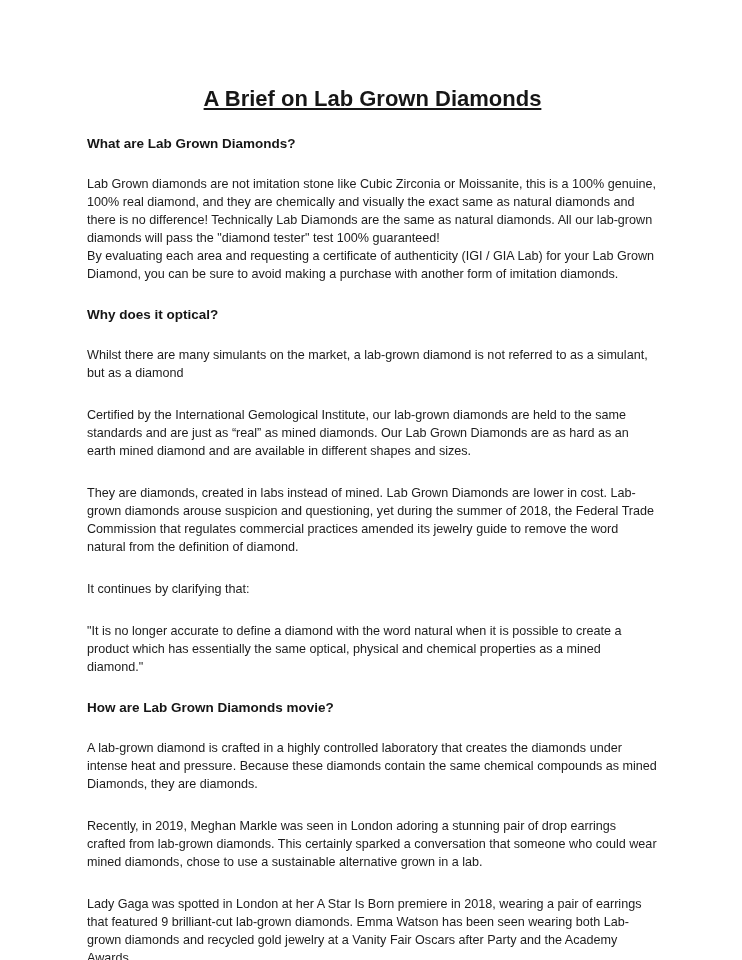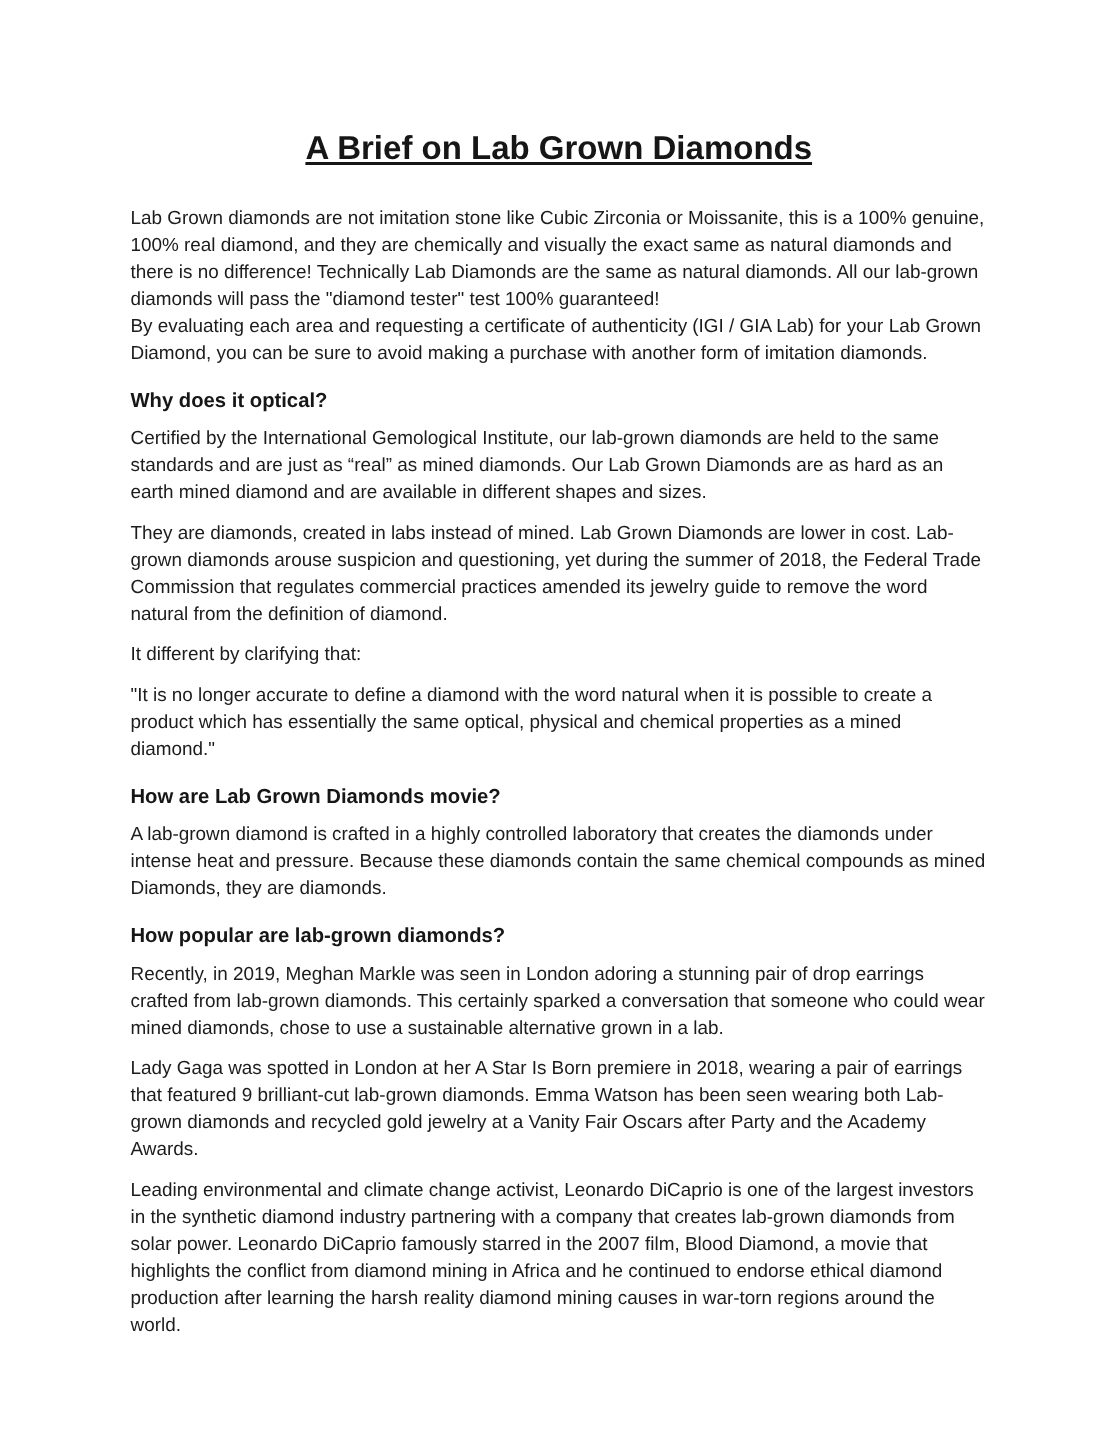--- a/index.html
+++ b/index.html
@@ -31,54 +31,55 @@
   }
   h2.sec-heading {
     font-size: 13.5px;
     font-weight: bold;
     margin: 15px 0 7px 0;
     color: #161616;
   }
   p.body-para {
     font-size: 12.6px;
     line-height: 18px;
-    margin: 9px 0;
+    margin: 24px 0;
     white-space: pre-line;
     color: #1c1c1c;
   }
   section { margin: 0; }
 </style>
 </head>
 <body>
 
 <div class="page">
 
   <h1 class="doc-title">A Brief on Lab Grown Diamonds</h1>
 
   <section>
+    <h2 class="sec-heading">What are Lab Grown Diamonds?</h2>
     <p class="body-para">Lab Grown diamonds are not imitation stone like Cubic Zirconia or Moissanite, this is a 100% genuine, 100% real diamond, and they are chemically and visually the exact same as natural diamonds and there is no difference! Technically Lab Diamonds are the same as natural diamonds. All our lab-grown diamonds will pass the "diamond tester" test 100% guaranteed!
 By evaluating each area and requesting a certificate of authenticity (IGI / GIA Lab) for your Lab Grown Diamond, you can be sure to avoid making a purchase with another form of imitation diamonds.</p>
   </section>
 
   <section>
     <h2 class="sec-heading">Why does it optical?</h2>
+    <p class="body-para">Whilst there are many simulants on the market, a lab-grown diamond is not referred to as a simulant, but as a diamond</p>
     <p class="body-para">Certified by the International Gemological Institute, our lab-grown diamonds are held to the same standards and are just as “real” as mined diamonds. Our Lab Grown Diamonds are as hard as an earth mined diamond and are available in different shapes and sizes.</p>
   </section>
 
   <section>
     <p class="body-para">They are diamonds, created in labs instead of mined. Lab Grown Diamonds are lower in cost. Lab-grown diamonds arouse suspicion and questioning, yet during the summer of 2018, the Federal Trade Commission that regulates commercial practices amended its jewelry guide to remove the word natural from the definition of diamond.</p>
-    <p class="body-para">It different by clarifying that:</p>
+    <p class="body-para">It continues by clarifying that:</p>
     <p class="body-para">"It is no longer accurate to define a diamond with the word natural when it is possible to create a product which has essentially the same optical, physical and chemical properties as a mined diamond."</p>
   </section>
 
   <section>
     <h2 class="sec-heading">How are Lab Grown Diamonds movie?</h2>
     <p class="body-para">A lab-grown diamond is crafted in a highly controlled laboratory that creates the diamonds under intense heat and pressure. Because these diamonds contain the same chemical compounds as mined Diamonds, they are diamonds.</p>
   </section>
 
   <section>
-    <h2 class="sec-heading">How popular are lab-grown diamonds?</h2>
     <p class="body-para">Recently, in 2019, Meghan Markle was seen in London adoring a stunning pair of drop earrings crafted from lab-grown diamonds. This certainly sparked a conversation that someone who could wear mined diamonds, chose to use a sustainable alternative grown in a lab.</p>
     <p class="body-para">Lady Gaga was spotted in London at her A Star Is Born premiere in 2018, wearing a pair of earrings that featured 9 brilliant-cut lab-grown diamonds. Emma Watson has been seen wearing both Lab-grown diamonds and recycled gold jewelry at a Vanity Fair Oscars after Party and the Academy Awards.</p>
     <p class="body-para">Leading environmental and climate change activist, Leonardo DiCaprio is one of the largest investors in the synthetic diamond industry partnering with a company that creates lab-grown diamonds from solar power. Leonardo DiCaprio famously starred in the 2007 film, Blood Diamond, a movie that highlights the conflict from diamond mining in Africa and he continued to endorse ethical diamond production after learning the harsh reality diamond mining causes in war-torn regions around the world.</p>
   </section>
 
 </div>
 
 </body></html>

